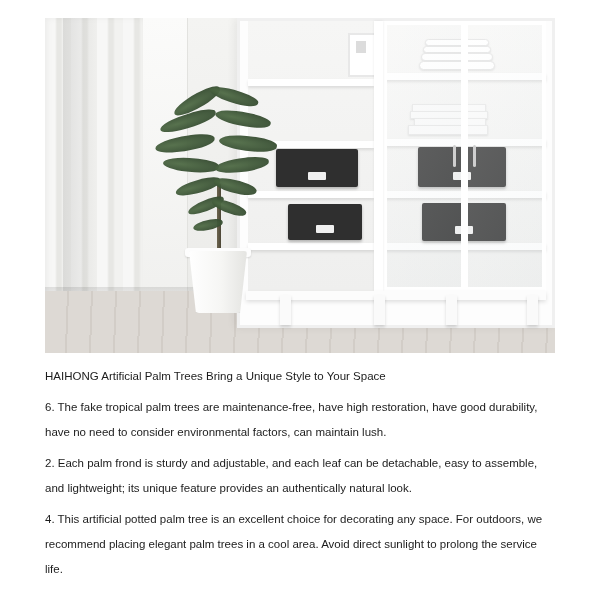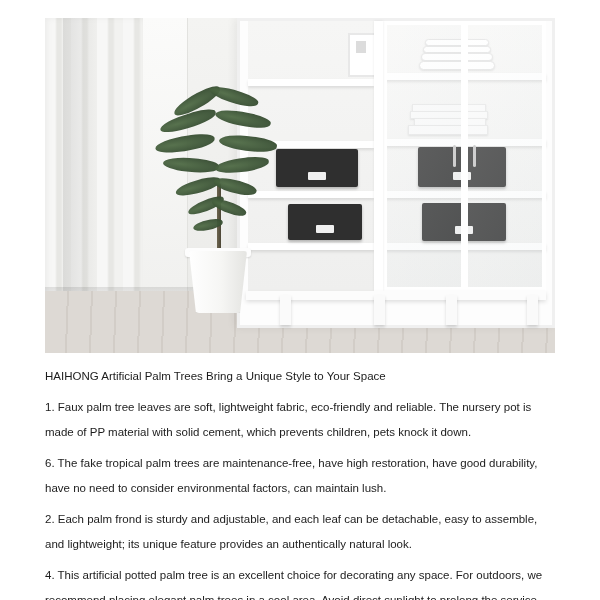--- a/index.html
+++ b/index.html
@@ -354,19 +354,18 @@
         <div class="leaf" style="left:40px; top:132px; width:30px; height:10px; transform:rotate(-10deg);"></div>
 
         <div class="pot-rim"></div>
         <div class="pot"></div>
       </div>
     </div>
   </div>
 
   <div class="content">
     <p class="headline">HAIHONG Artificial Palm Trees Bring a Unique Style to Your Space</p>
-    <p class="para">1. Faux palm tree leaves are soft, lightweight fabric, eco-friendly and reliable. The nursery pot is made of PP material with solid cement, which prevents children, pets knock it down.</p>
     <p class="para">6. The fake tropical palm trees are maintenance-free, have high restoration, have good  durability, have no need to consider environmental factors, can maintain lush.</p>
     <p class="para">2. Each palm frond is sturdy and adjustable, and each leaf can be detachable, easy to assemble, and lightweight; its unique feature provides an authentically natural look.</p>
     <p class="para">4. This artificial potted palm tree is an excellent choice for decorating any space. For outdoors, we recommend placing elegant palm trees in a cool area. Avoid direct sunlight to prolong the service life.</p>
   </div>
 
 </div>
 
 </body></html>

